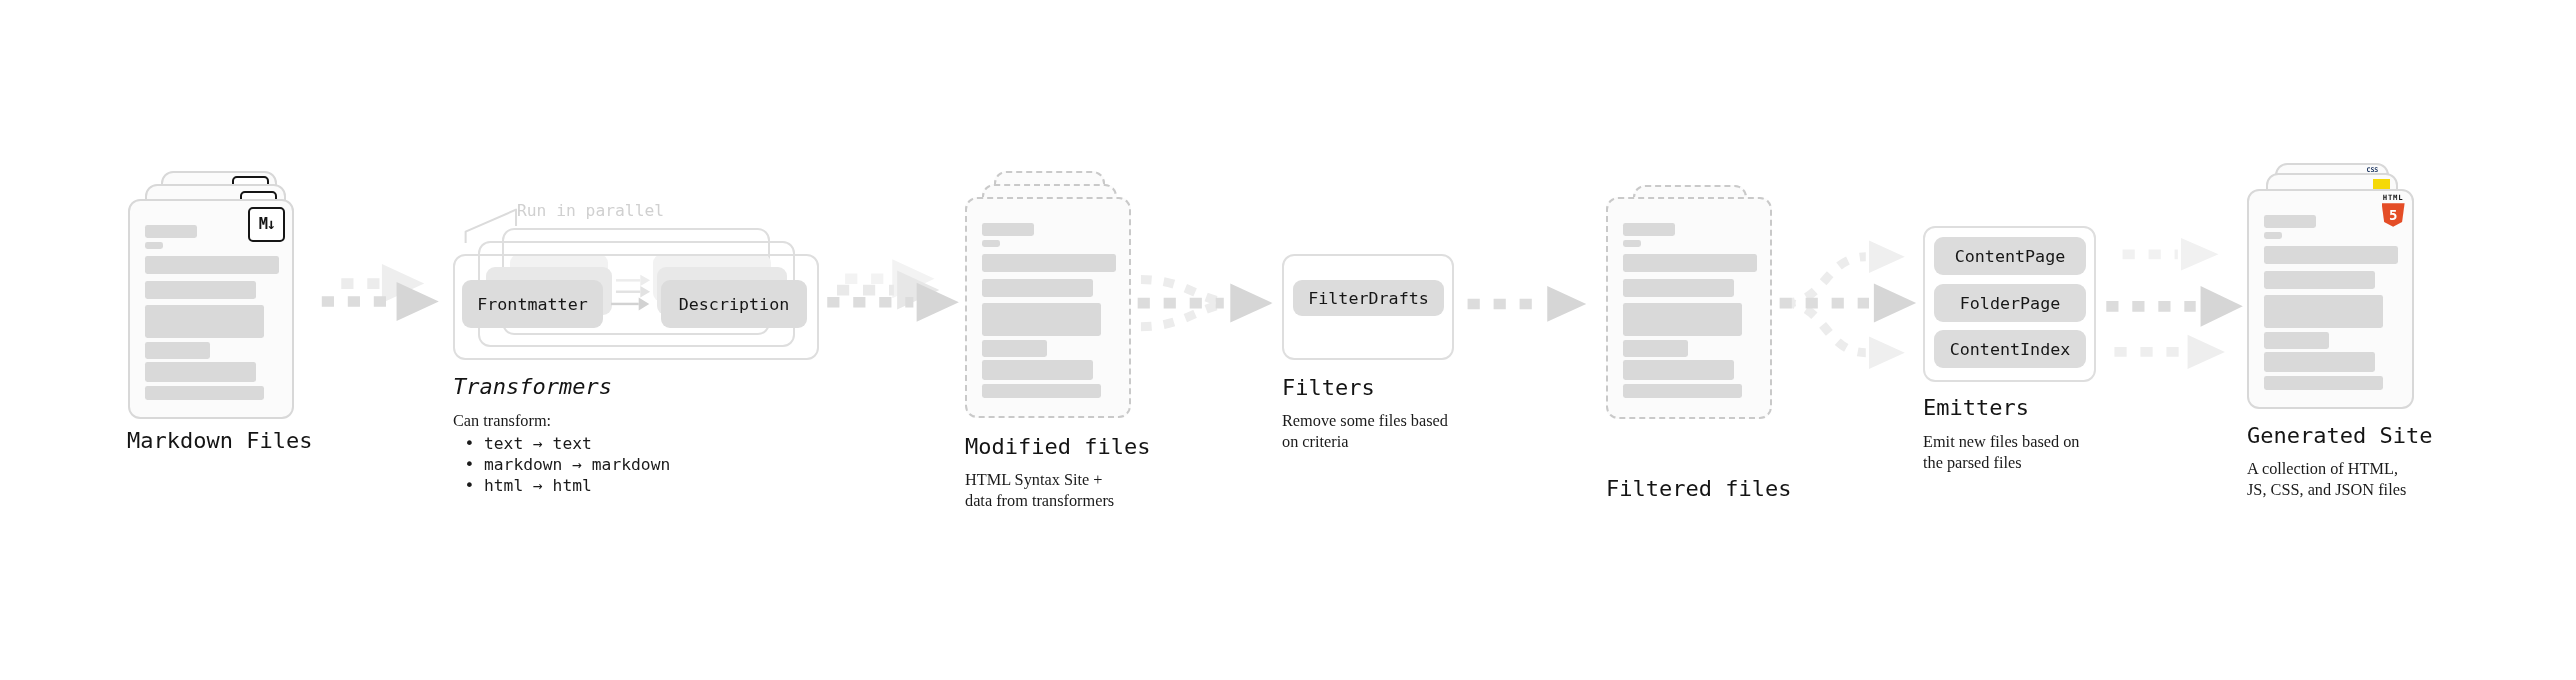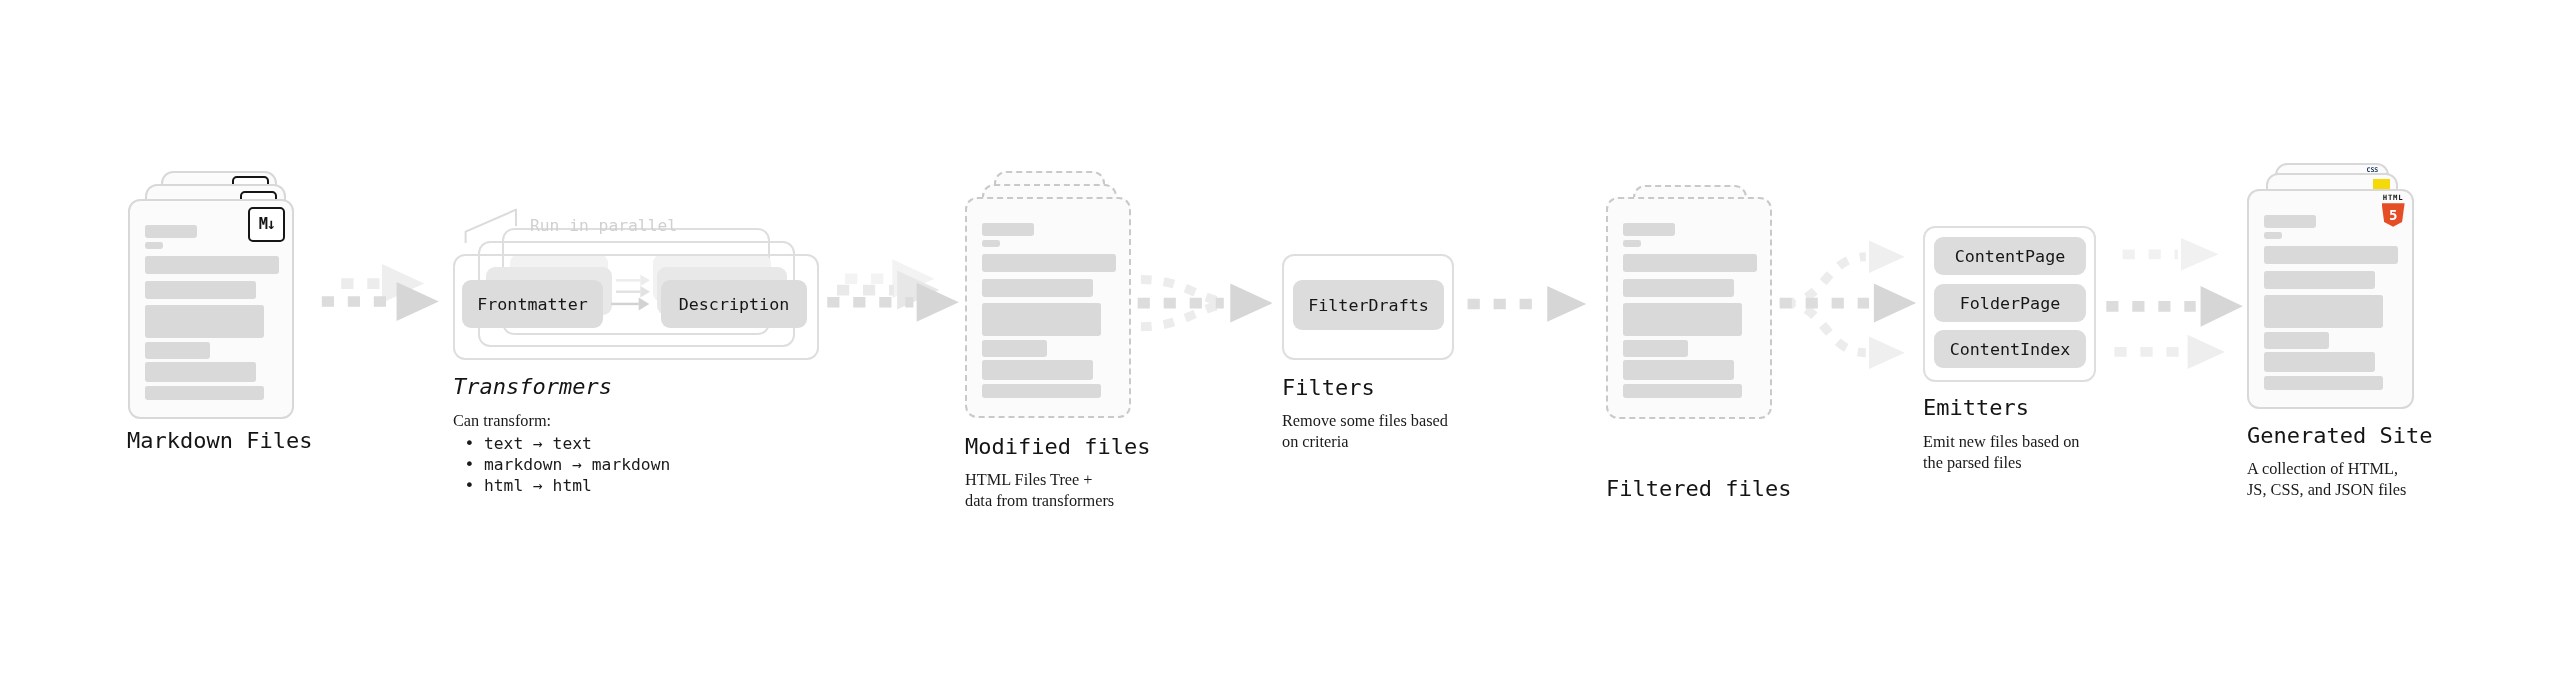--- a/index.html
+++ b/index.html
@@ -75,21 +75,21 @@
   <div>
     <div class="obox" style="left:502px;top:228px;width:268px;height:107px;z-index:1;"></div>
     <div class="btn ghost2" style="left:510px;top:254px;width:98px;height:48px;z-index:2;"></div>
     <div class="btn ghost2" style="left:653px;top:254px;width:118px;height:48px;z-index:2;"></div>
     <div class="obox" style="left:478px;top:241px;width:317px;height:106px;z-index:3;"></div>
     <div class="btn ghost1" style="left:486px;top:267px;width:126px;height:48px;z-index:4;"></div>
     <div class="btn ghost1" style="left:657px;top:267px;width:130px;height:48px;z-index:4;"></div>
     <div class="obox" style="left:453px;top:254px;width:366px;height:106px;z-index:5;"></div>
     <div class="btn" style="left:462px;top:280px;width:141px;height:48px;z-index:6;">Frontmatter</div>
     <div class="btn" style="left:661px;top:280px;width:146px;height:48px;z-index:6;">Description</div>
-    <div class="annotation" style="left:530px;top:201px;margin-top:15px;">Run in parallel</div>
+    <div class="annotation" style="left:517px;top:201px;">Run in parallel</div>
     <div class="stage-label" style="left:453px;top:374px;font-style:italic;">Transformers</div>
     <div class="stage-desc" style="left:453px;top:410px;">
       <span>Can transform:</span>
     </div>
     <div class="bullets" style="left:453px;top:433px;">
       <span>• text → text</span>
       <span>• markdown → markdown</span>
       <span>• html → html</span>
     </div>
   </div>
@@ -102,28 +102,28 @@
         <div class="bar" style="left: 14.6px; top: 41px; width: 18.7px; height: 6.5px;"></div>
         <div class="bar" style="left: 14.6px; top: 55px; width: 134px; height: 18px;"></div>
         <div class="bar" style="left: 14.6px; top: 80px; width: 111px; height: 18px;"></div>
         <div class="bar" style="left: 14.6px; top: 104px; width: 119px; height: 32.5px;"></div>
         <div class="bar" style="left: 14.6px; top: 141px; width: 65px; height: 17px;"></div>
         <div class="bar" style="left: 14.6px; top: 161px; width: 111px; height: 19.5px;"></div>
         <div class="bar" style="left: 14.6px; top: 185px; width: 119px; height: 14px;"></div>
       </div>
     <div class="stage-label" style="left:965px;top:434px;">Modified files</div>
     <div class="stage-desc" style="left:965px;top:469px;">
-      <span>HTML Files Tree +</span>
+      <span>HTML Syntax Site +</span>
       <span>data from transformers</span>
     </div>
   </div>
 
   <div>
     <div class="obox filled" style="left:1282px;top:254px;width:172px;height:106px;z-index:3;"></div>
-    <div class="btn" style="left:1293px;top:280px;width:151px;height:50px;z-index:4;">FilterDrafts</div>
+    <div class="btn" style="left:1293px;top:280px;width:151px;height:36px;z-index:4;">FilterDrafts</div>
     <div class="stage-label" style="left:1282px;top:375px;">Filters</div>
     <div class="stage-desc" style="left:1282px;top:410px;">
       <span>Remove some files based</span>
       <span>on criteria</span>
     </div>
   </div>
 
   <div>
     <div class="card dashed" style="left:1633px;top:185px;width:114px;height:98px;z-index:1;"></div>
     <div class="card dashed skeleton-card" style="left:1606px;top:197px;width:166px;height:222px;z-index:3;">

